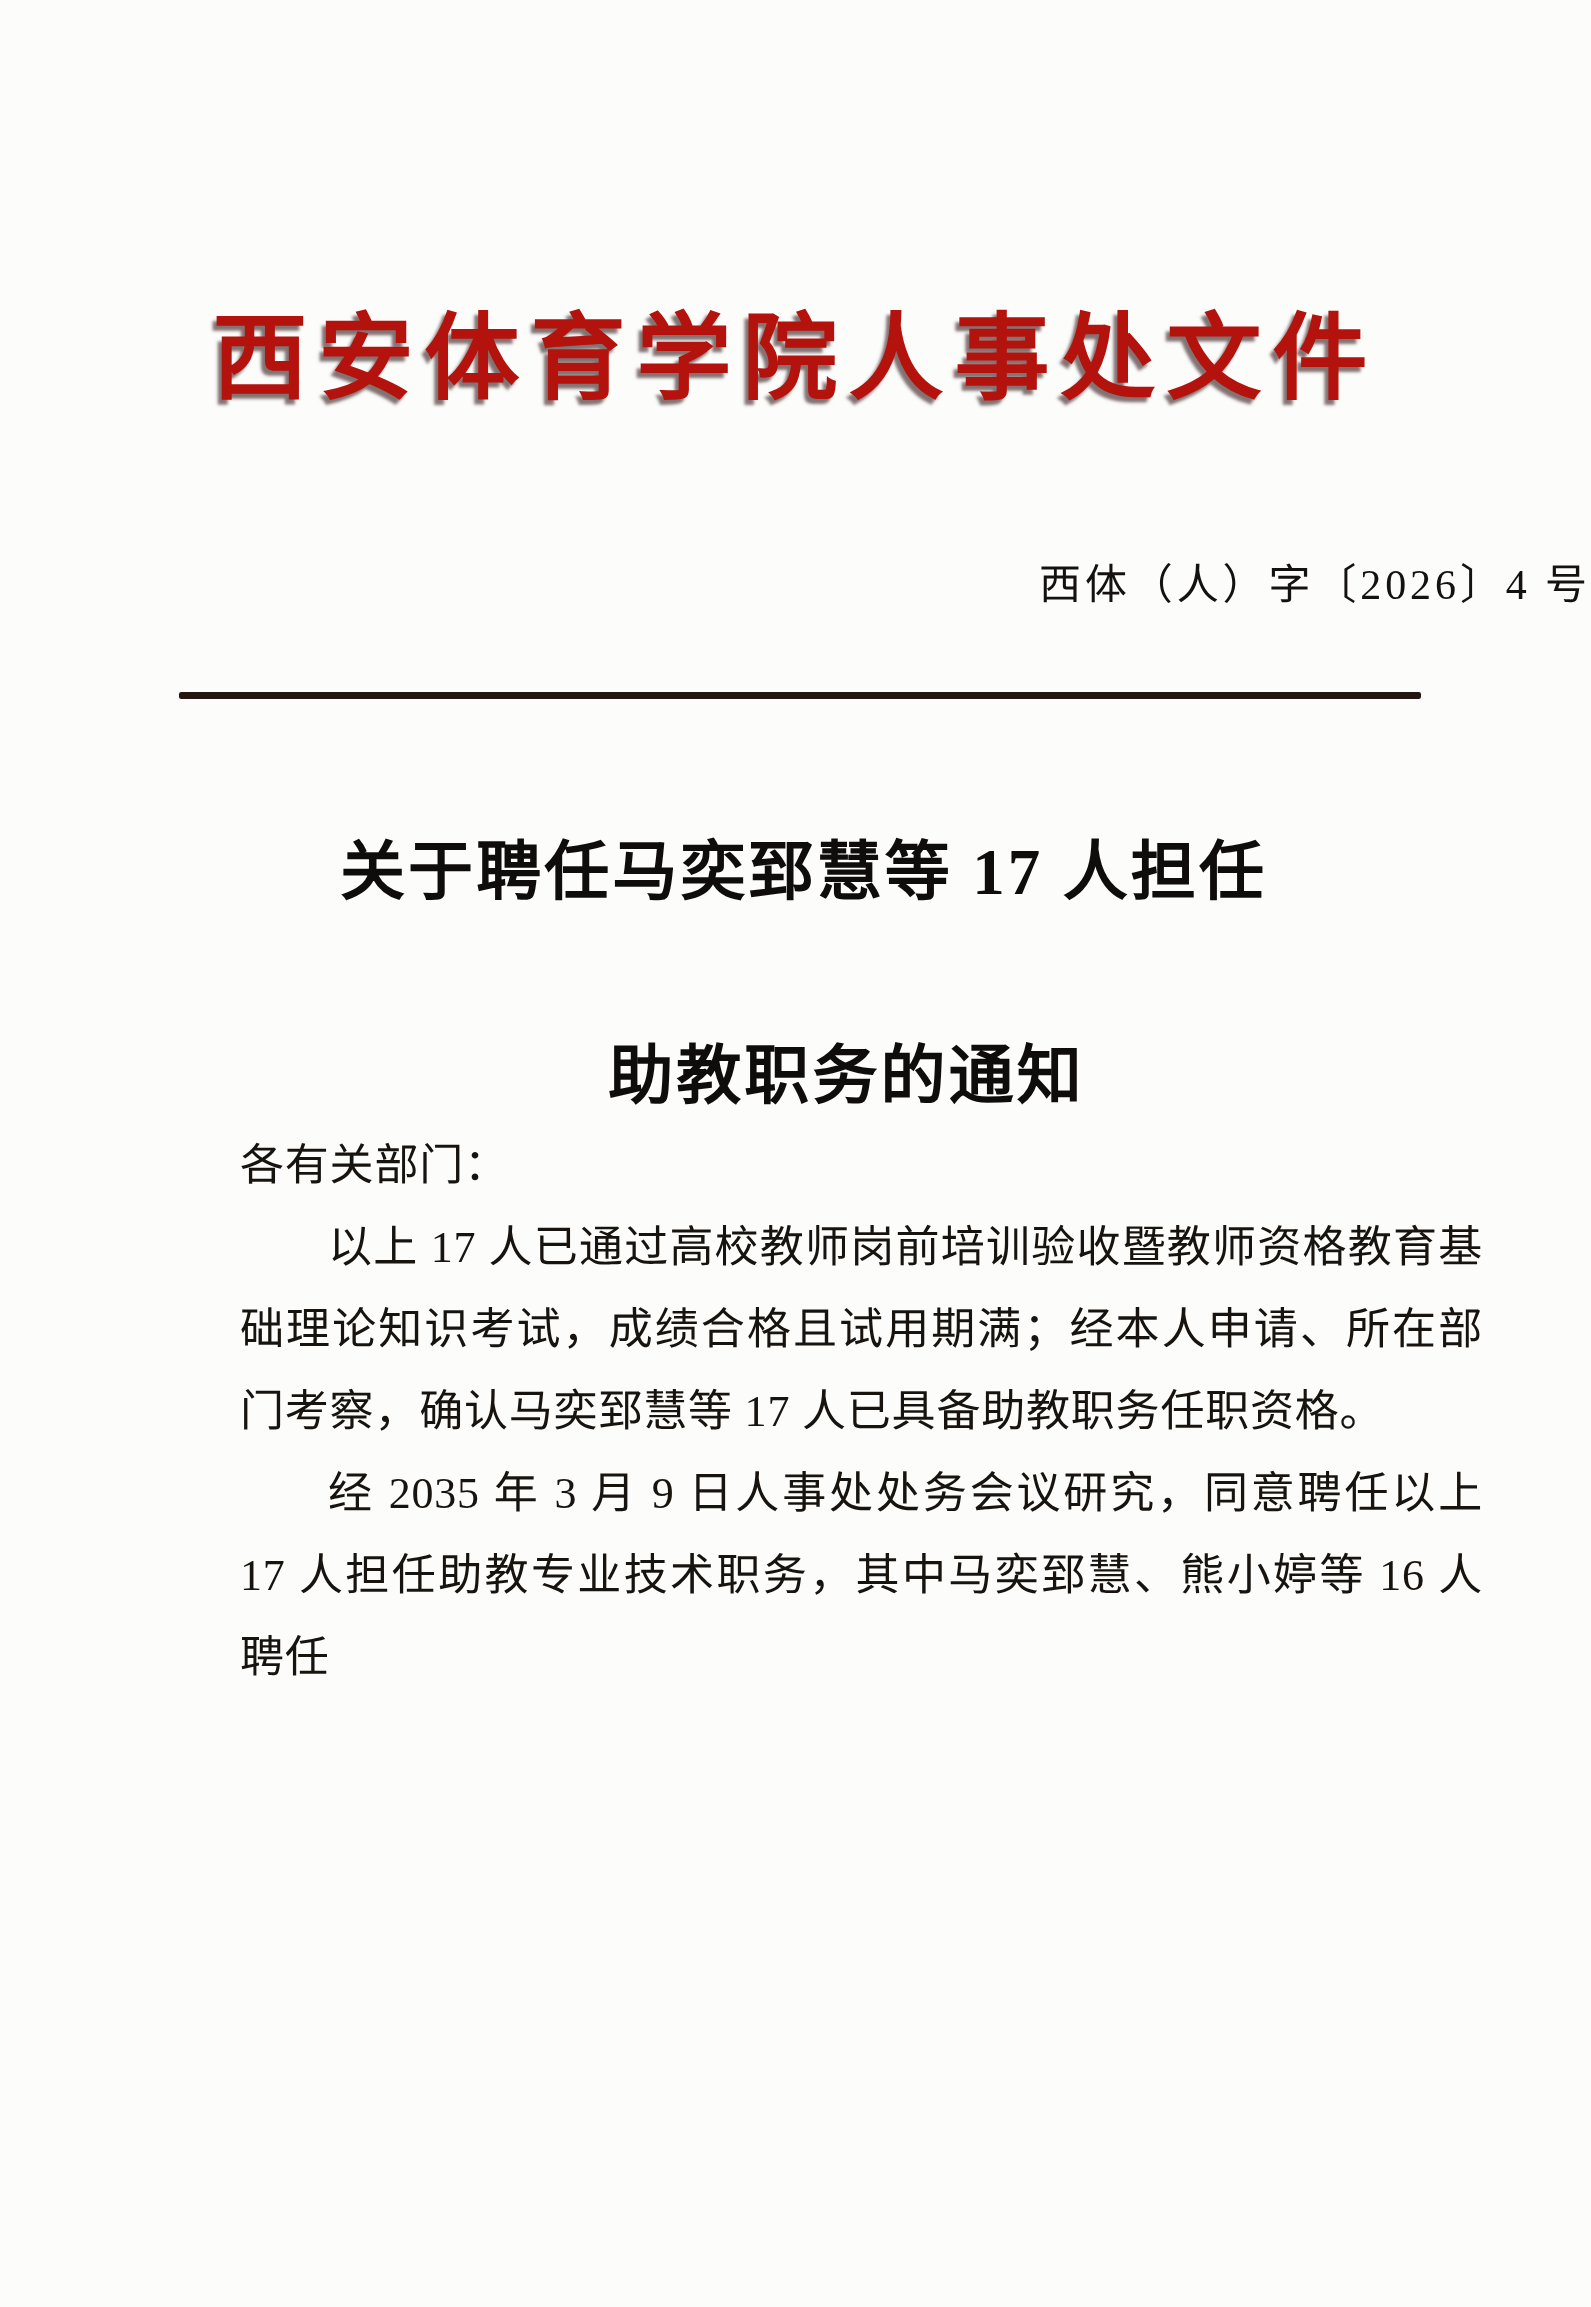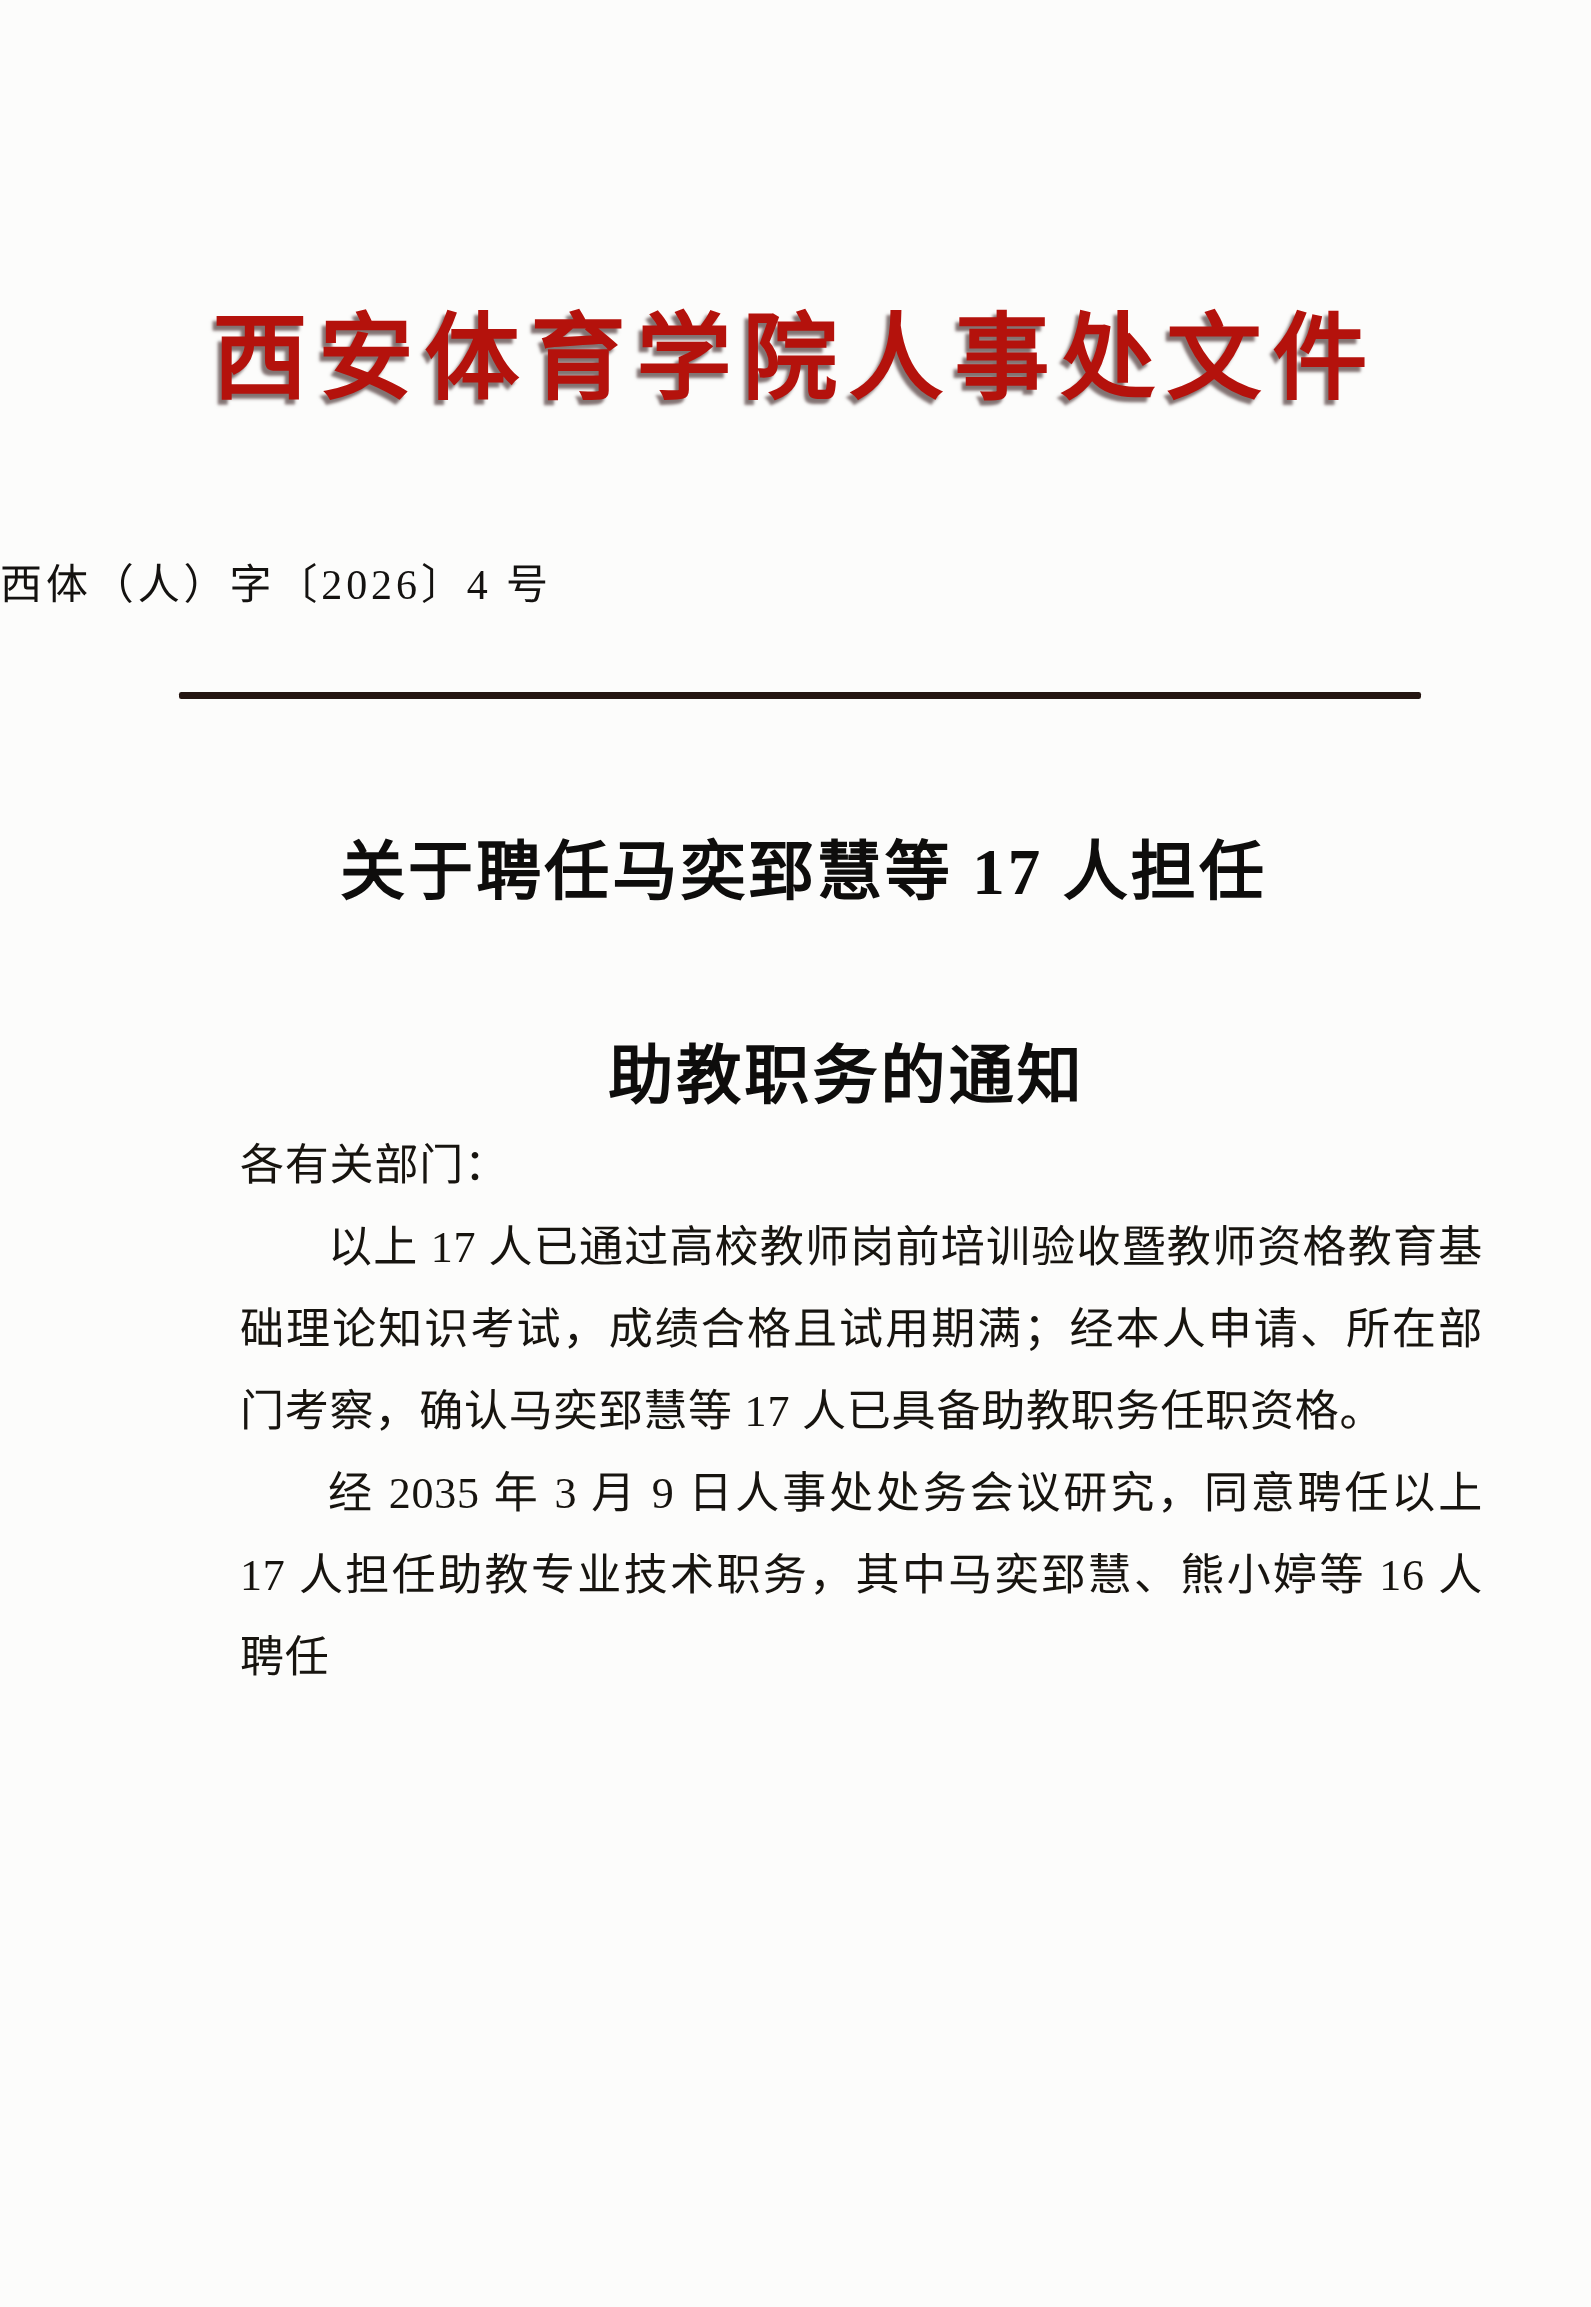--- a/index.html
+++ b/index.html
@@ -29,21 +29,21 @@
     color: #b4120c;
     text-shadow: -3.9px 4.7px 3.1px rgba(30, 2, 2, 0.55);
     white-space: nowrap;
   }
   
   .doc-number {
     position: absolute;
     top: 550px;
     left: 0;
     width: 100%;
-    text-align: left;
+    text-align: right;
     font-size: 42px;
     letter-spacing: 3.9px;
     color: #141210;
     white-space: nowrap;
   }
   
   .header-rule {
     position: absolute;
     top: 692px;
     left: 179px;

